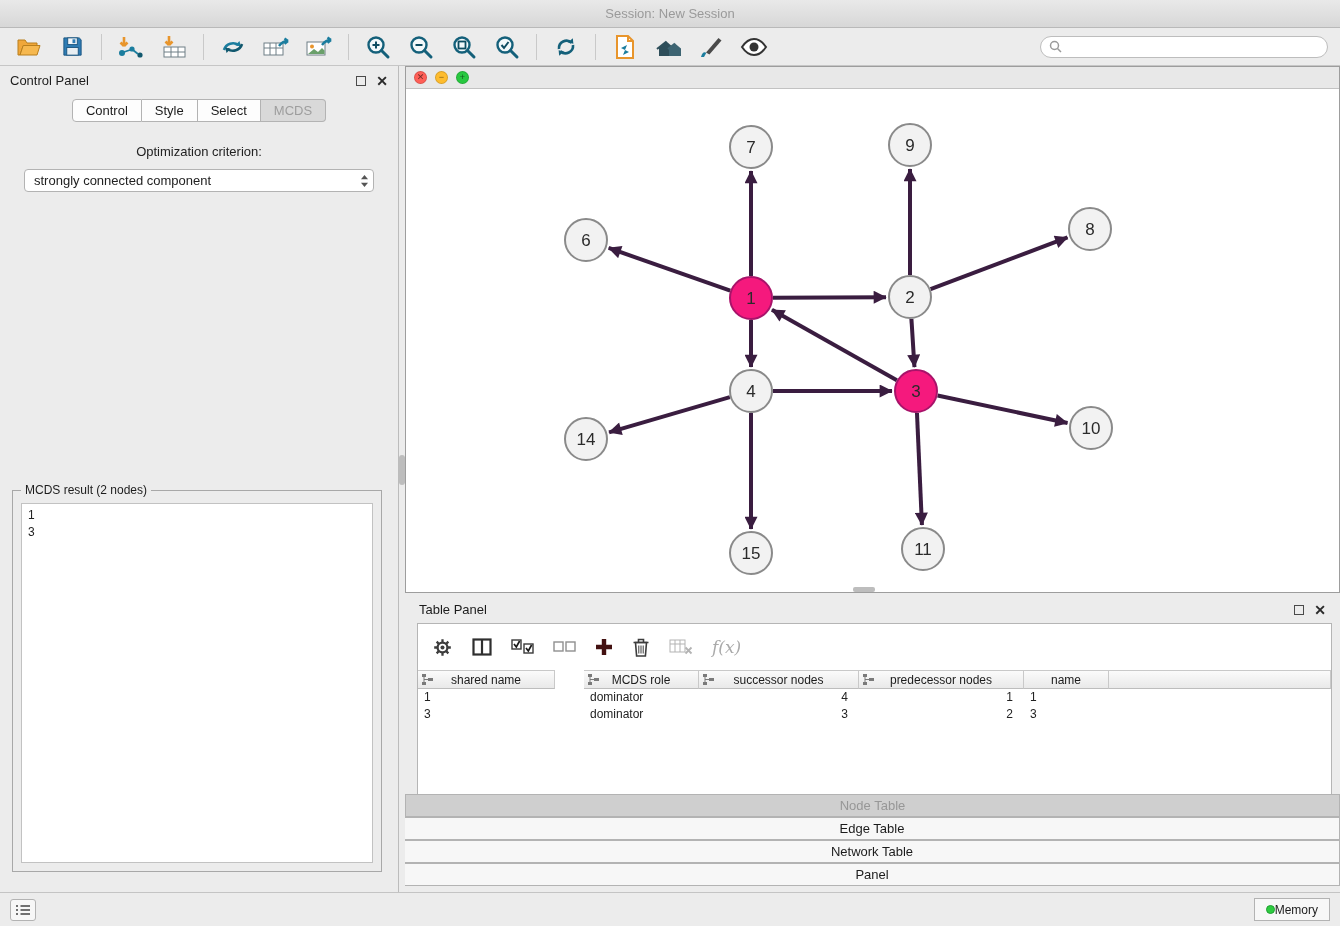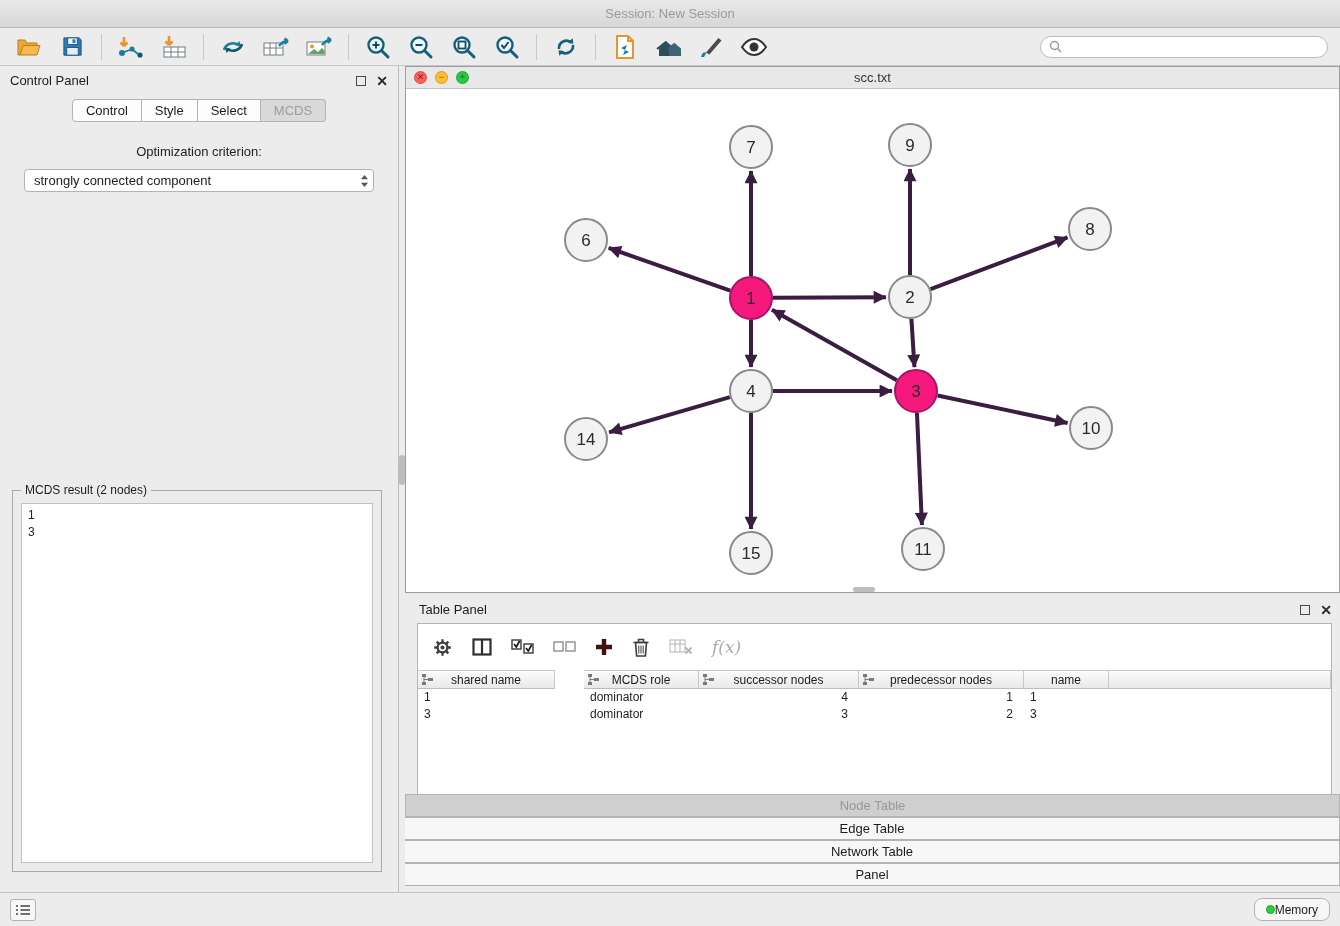--- a/index.html
+++ b/index.html
@@ -100,21 +100,21 @@
   .ttab { font-size:13px; padding:3px 12px; background:#f7f7f7; border:1px solid #b3b3b3; color:#1c1c1c; }
   .ttab + .ttab { border-left:none; }
   .ttab.active { background:#cfcfcf; color:#979797; }
 
   
   .statusbar { position:absolute; left:0; top:892px; width:1340px; height:34px;
     background:#ececec; border-top:1px solid #c4c4c4; display:flex; align-items:center;
     padding:0 10px; }
   .list-btn { width:26px; height:22px; border:1px solid #b3b3b3; border-radius:3px;
     background:#f7f7f7; display:flex; align-items:center; justify-content:center; }
-  .memory-btn { margin-left:auto; height:23px; border:1px solid #b3b3b3; border-radius:8px;
+  .memory-btn { margin-left:auto; height:23px; border:1px solid #b3b3b3; border-radius:0;
     background:#f7f7f7; display:flex; align-items:center; padding:0 11px; font-size:12px;
     font-family:inherit; color:#1c1c1c; }
   .green-dot { width:9px; height:9px; border-radius:50%; background:#2ecc40; border:1px solid #1f9f32; }
 </style>
 </head>
 <body>
 
 <div class="titlebar">
   <span>Session: New Session</span>
 </div>
@@ -321,21 +321,20 @@
   </div>
 </div>
 
 <div class="net-window">
   <div class="net-titlebar">
     <div class="lights">
       <button class="light red">✕</button>
       <button class="light yellow">−</button>
       <button class="light green">+</button>
     </div>
-    <span class="net-title">scc.txt</span>
   </div>
   <div class="net-canvas">
     <svg width="933" height="503" viewBox="0 0 933 503" font-family="Liberation Sans, sans-serif">
         <defs>
           <marker id="arw" viewBox="0 0 10 10" refX="9.5" refY="5" markerWidth="15" markerHeight="13" orient="auto" markerUnits="userSpaceOnUse">
             <path d="M0,0 L10,5 L0,10 z" fill="#3a1d40"></path>
           </marker>
         </defs>
         <line x1="345" y1="187" x2="345" y2="82" stroke="#3a1d40" stroke-width="4" marker-end="url(#arw)"></line>
         <line x1="324.2449403778676" y1="201.7042820722201" x2="202.64188322414446" y2="158.9589650121235" stroke="#3a1d40" stroke-width="4" marker-end="url(#arw)"></line>
@@ -398,21 +397,21 @@
           <circle cx="517" cy="460" r="21" fill="#f2f2f2" stroke="#8a8a8a" stroke-width="2"></circle>
           <text x="517" y="460" text-anchor="middle" dy="0.35em" font-size="17" fill="#2b2b2b">11</text>
         </g>
       </svg>
   </div>
 </div>
 <div class="vscroll-handle"></div>
 <div class="hscroll-handle"></div>
 
 <div class="table-panel">
-  <div class="panel-head" style="padding:5px 8px 0 14px;">
+  <div class="panel-head" style="padding:5px 14px 0 14px;">
     <span class="ptitle">Table Panel</span>
     <span class="pbtns">
       <button class="float-btn"></button>
       <button class="close-x">✕</button>
     </span>
   </div>
   <div class="table-box">
     <div class="table-toolbar">
       <button class="ttool">
           <span>

